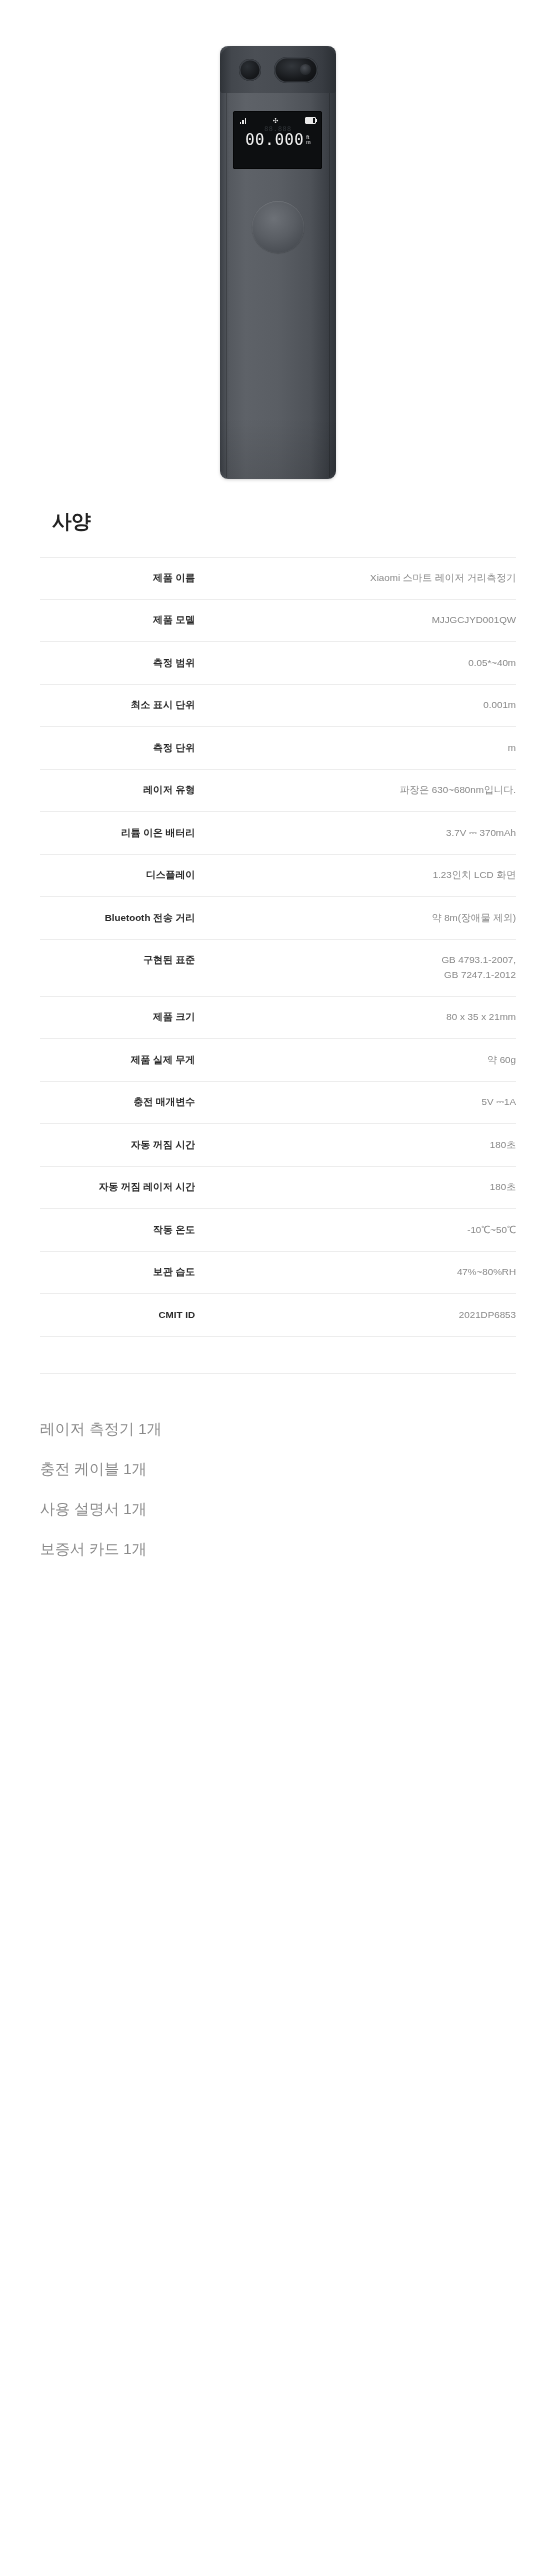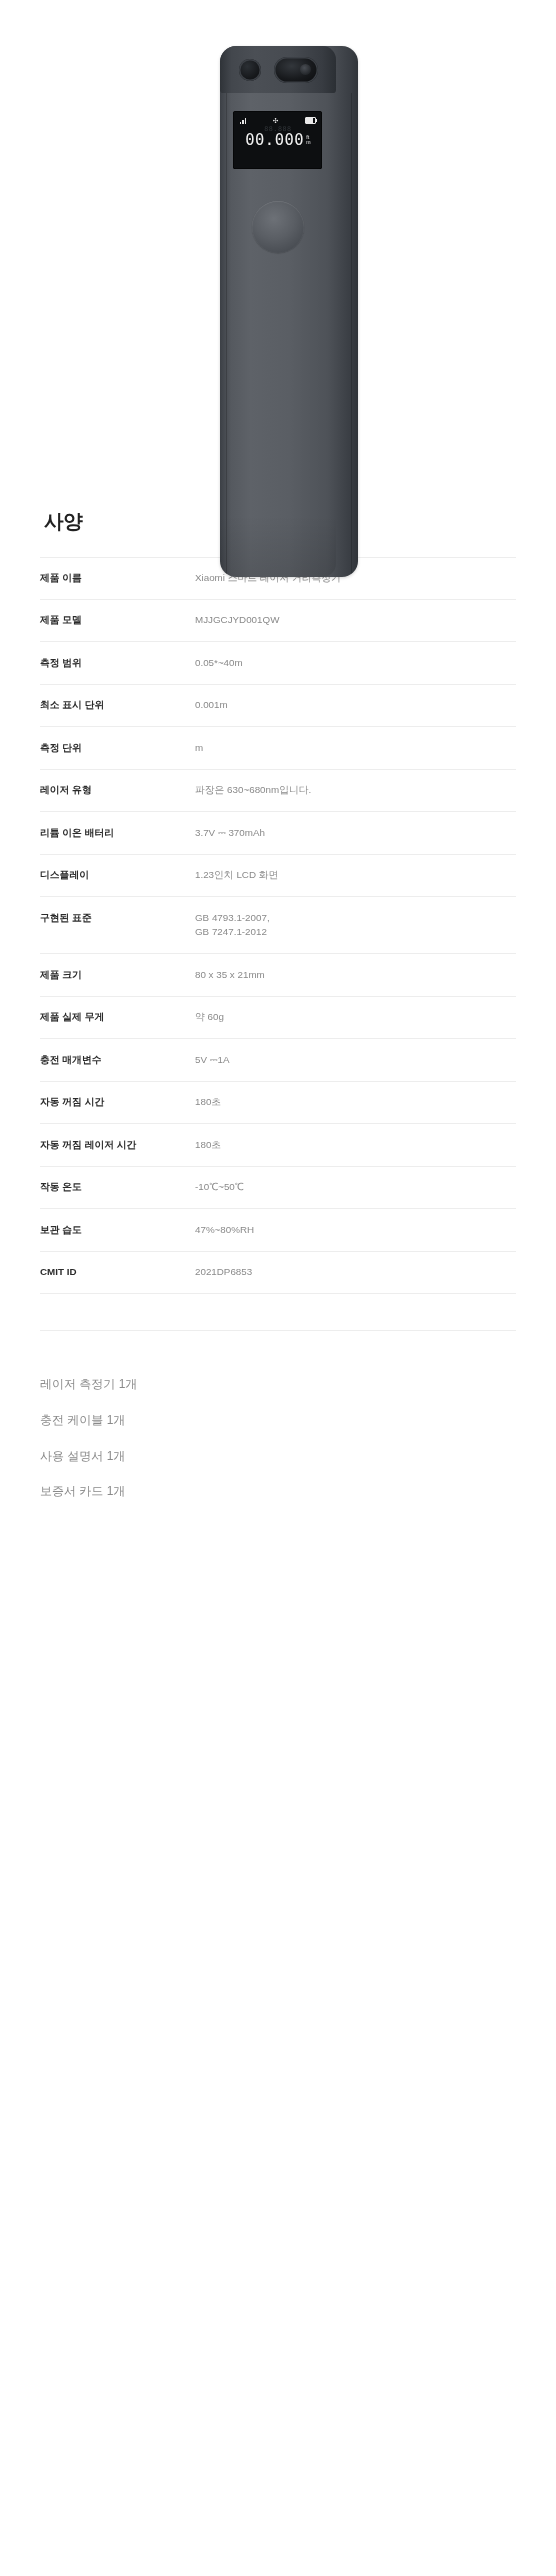--- a/index.html
+++ b/index.html
@@ -37,33 +37,32 @@
     width: 116px;
     height: 433px;
     position: relative;
   }
 
   .device-body {
     position: absolute;
     left: 0;
     top: 0;
     width: 116px;
-    height: 531px;
-    border-radius: 16px;
+    height: 433px;
+    border-radius: 8px;
     background: linear-gradient(to right,
         #3c4046 0%,
         #55595f 8%,
         #5e6268 22%,
         #5a5e64 50%,
         #4e5258 78%,
         #3a3e44 94%,
         #303439 100%);
     box-shadow: 0 1px 3.1px rgba(0,0,0,0.18);
     overflow: hidden;
-    padding-left: 22px;
   }
 
   
   .device-top {
     position: absolute;
     left: 0;
     top: 0;
     width: 116px;
     height: 47px;
     background: linear-gradient(to right,
@@ -239,27 +238,28 @@
   .content {
     padding: 0 40px;
     box-sizing: border-box;
   }
 
   h2.section-title {
     font-size: 19.6px;
     line-height: 1.2;
     font-weight: bold;
     color: #222;
-    margin: 0 0 23px 4px;
+    margin: 0 0 23px 12px;
     letter-spacing: -0.3px;
   }
 
   .spec-table {
     width: 100%;
     border-collapse: collapse;
+    text-align: right;
   }
   .spec-table tr {
     border-bottom: 0.5px solid #ededed;
   }
   .spec-table tr:first-child {
     border-top: 0.5px solid #ededed;
   }
   .spec-table td {
     padding: 13.4px 0;
     vertical-align: top;
@@ -281,21 +281,21 @@
     background: #ededed;
     margin: 36px 0 36px 0;
   }
 
   .package-list {
     list-style: none;
     margin: 0;
     padding: 0;
   }
   .package-list li {
-    font-size: 12px;
+    font-size: 15px;
     line-height: 1.5;
     color: #8a8a8a;
     padding: 8.8px 0;
   }
 
   .bottom-space {
     height: 711px;
   }
 </style>
 </head>
@@ -373,20 +373,24 @@
         </tr>
         <tr>
           <td class="k">리튬 이온 배터리</td>
           <td class="v">3.7V ⎓ 370mAh</td>
         </tr>
         <tr>
           <td class="k">디스플레이</td>
           <td class="v">1.23인치 LCD 화면</td>
         </tr>
         <tr>
+          <td class="k">Bluetooth 전송 거리</td>
+          <td class="v">약 8m(장애물 제외)</td>
+        </tr>
+        <tr>
           <td class="k">구현된 표준</td>
           <td class="v">GB 4793.1-2007,
 GB 7247.1-2012</td>
         </tr>
         <tr>
           <td class="k">제품 크기</td>
           <td class="v">80 x 35 x 21mm</td>
         </tr>
         <tr>
           <td class="k">제품 실제 무게</td>

